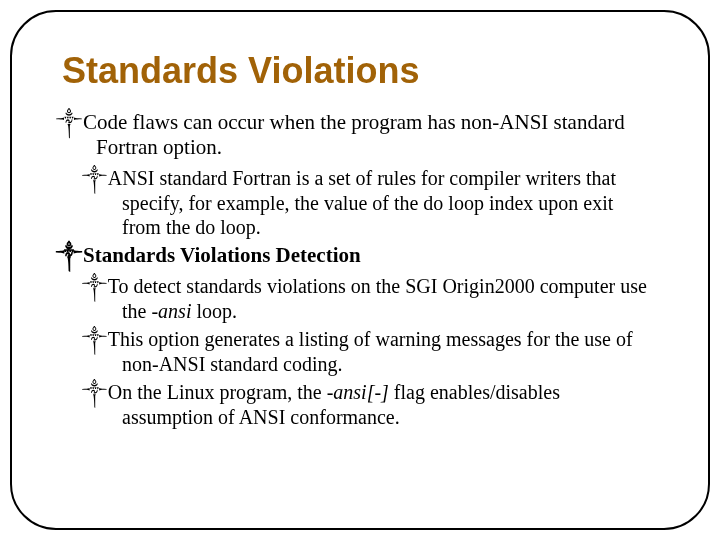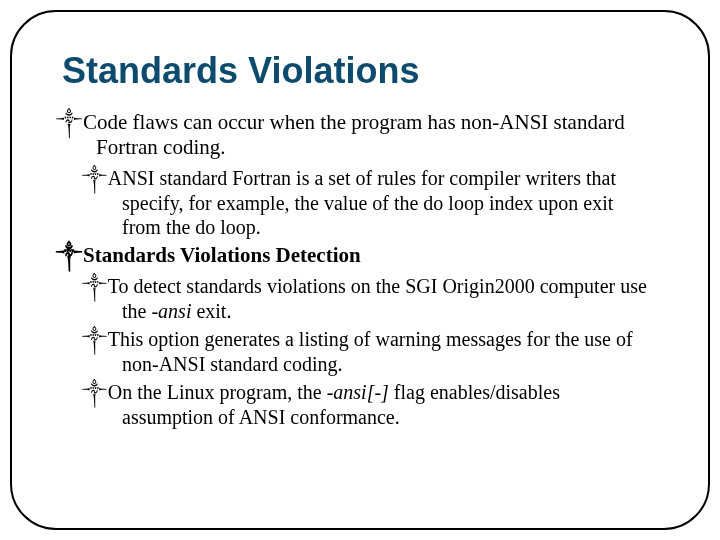--- a/index.html
+++ b/index.html
@@ -25,21 +25,21 @@
     right: 10px;
     bottom: 10px;
     border: 2px solid #000;
     border-radius: 46px;
     pointer-events: none;
   }
   .title {
     font-family: Arial, Helvetica, sans-serif;
     font-weight: bold;
     font-size: 36px;
-    color: #0c4a6e;
+    color: #a16207;
     margin: 22px 0 18px 28px;
   }
   .content {
     margin-left: 42px;
     margin-right: 30px;
     font-size: 21px;
     line-height: 1.2;
   }
   .bul {
     display: inline-block;
@@ -68,33 +68,33 @@
 <body>
 
 <div class="slide">
   <div class="frame"></div>
 
   <div class="title">Standards Violations</div>
 
   <div class="content">
 
     <div class="lvl1">
-      <span class="bul">༒</span><span>Code flaws can occur when the program has non-ANSI standard Fortran coding.</span>
+      <span class="bul">༒</span><span>Code flaws can occur when the program has non-ANSI standard Fortran option.</span>
     </div>
 
     <div class="lvl2">
       <span class="bul">༒</span><span>ANSI standard Fortran is a set of rules for compiler writers that specify, for example, the value of the do loop index upon exit from the do loop.</span>
     </div>
 
     <div class="lvl1 bold-head">
       <span class="bul">༒</span><span>Standards Violations Detection</span>
     </div>
 
     <div class="lvl2">
-      <span class="bul">༒</span><span><span>To detect standards violations on the SGI Origin2000 computer use the </span><span class="italic">-ansi</span><span> exit.</span></span>
+      <span class="bul">༒</span><span><span>To detect standards violations on the SGI Origin2000 computer use the </span><span class="italic">-ansi</span><span> loop.</span></span>
     </div>
 
     <div class="lvl2">
       <span class="bul">༒</span><span>This option generates a listing of warning messages for the use of non-ANSI standard coding.</span>
     </div>
 
     <div class="lvl2">
       <span class="bul">༒</span><span><span>On the Linux program, the </span><span class="italic">-ansi[-]</span><span> flag enables/disables assumption of ANSI conformance.</span></span>
     </div>
 

